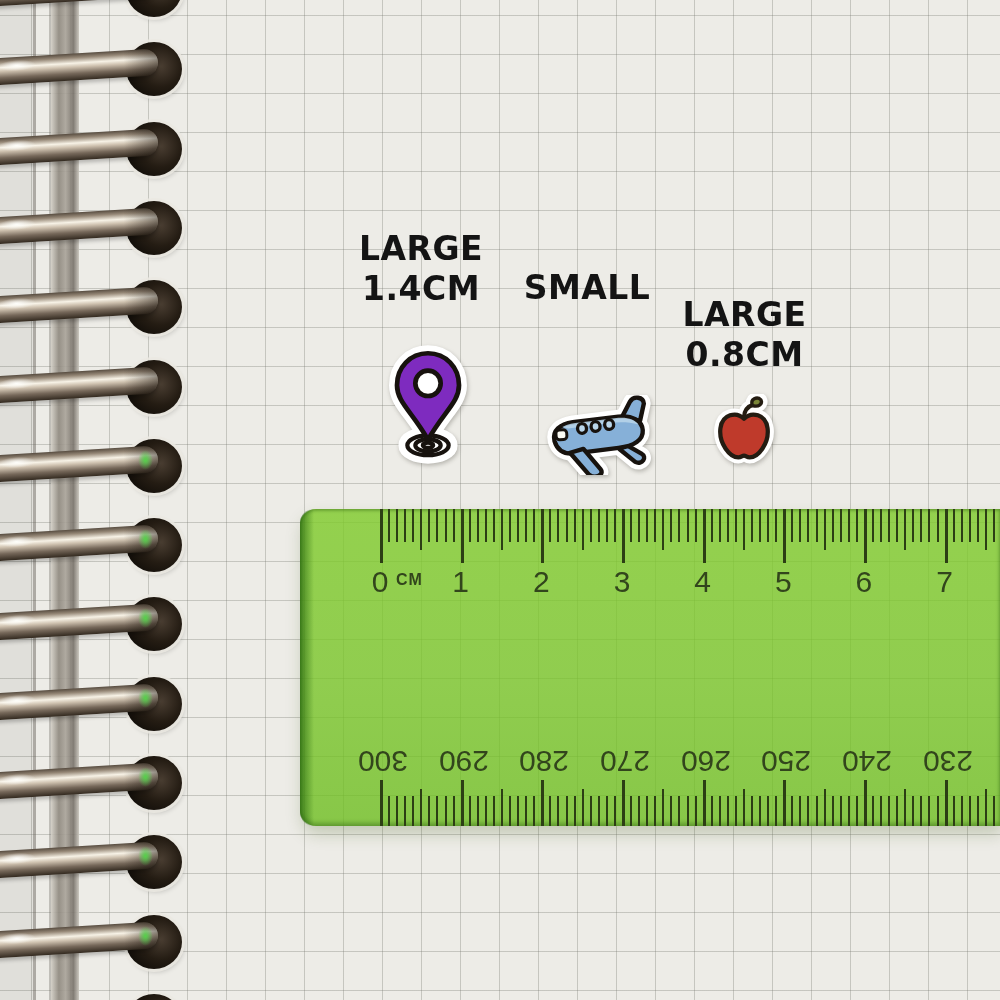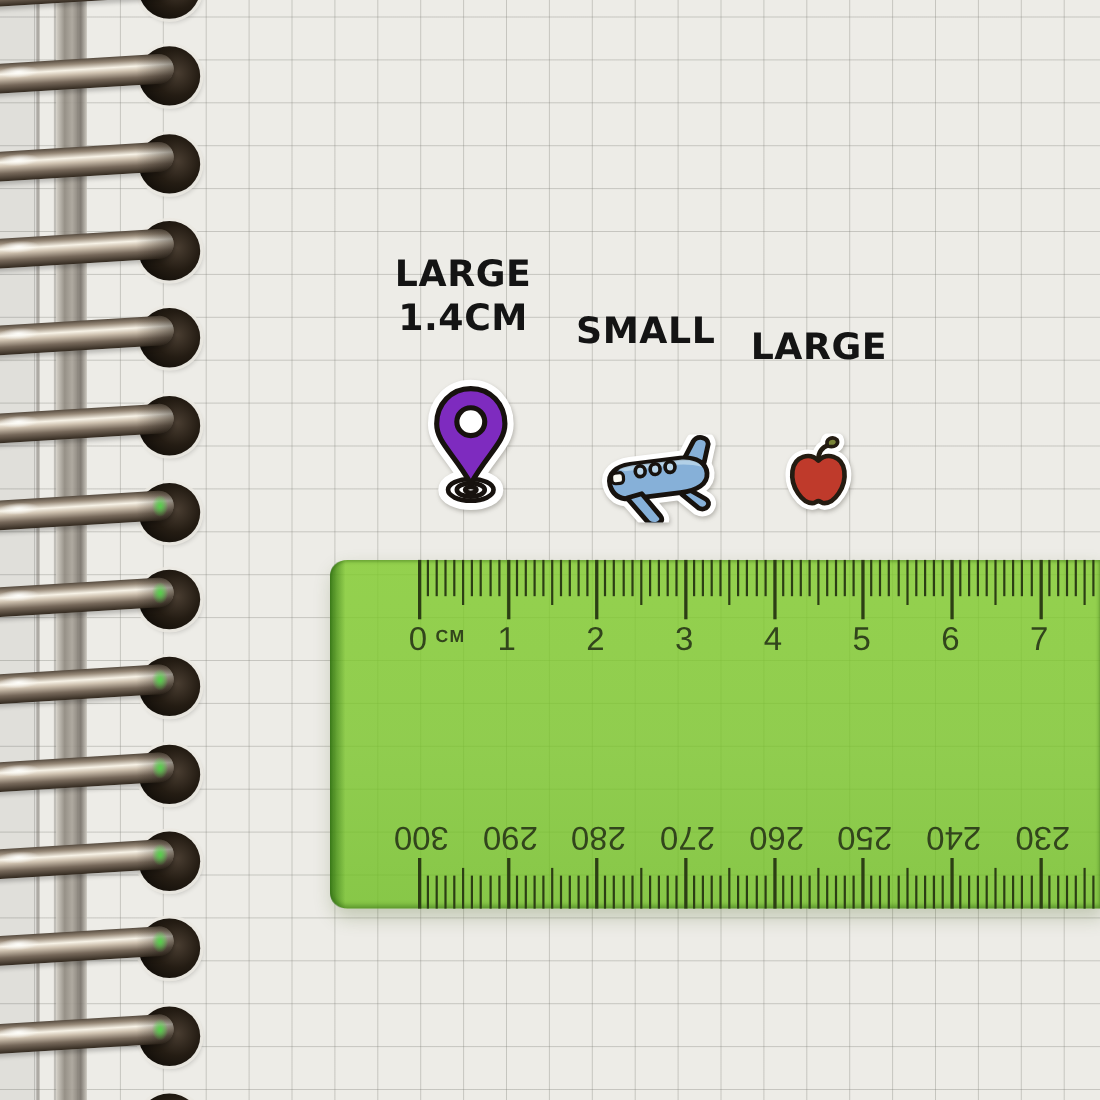--- a/index.html
+++ b/index.html
@@ -165,25 +165,26 @@
       </div>
       <div class="ring" style="top: 1020.9px;">
         <div class="hole"></div>
       </div>
     </div>
 
   <div class="label" style="left:328px; top:229px; width:186px">
     <div class="l1">LARGE</div>
     <div class="l2">1.4CM</div>
   </div>
-  <div class="label" style="left:495px; top:281px; width:184px">
+  <div class="label" style="left:495px; top:268px; width:184px">
     <div class="l1">SMALL</div>
   </div>
   <div class="label" style="left:652px; top:295px; width:185px">
     <div class="l1">LARGE</div>
+    <div class="l2">0.8CM</div>
   </div>
 
   <svg class="sticker" style="left:381px; top:342px" width="94" height="124" viewBox="0 0 100 132">
     <g stroke="#ffffff" stroke-width="17" stroke-linejoin="round" fill="#ffffff">
       <path d="M50,12 C31,12 17,27 17,46 C17,64 33,74 50,104 C67,74 83,64 83,46 C83,27 69,12 50,12 Z"></path>
       <ellipse cx="50" cy="110" rx="23" ry="11"></ellipse>
     </g>
     <g fill="none" stroke="#17120e" stroke-width="4.5">
       <ellipse cx="50" cy="110" rx="22" ry="10.5"></ellipse>
       <ellipse cx="50" cy="110" rx="13.5" ry="6.5"></ellipse>

